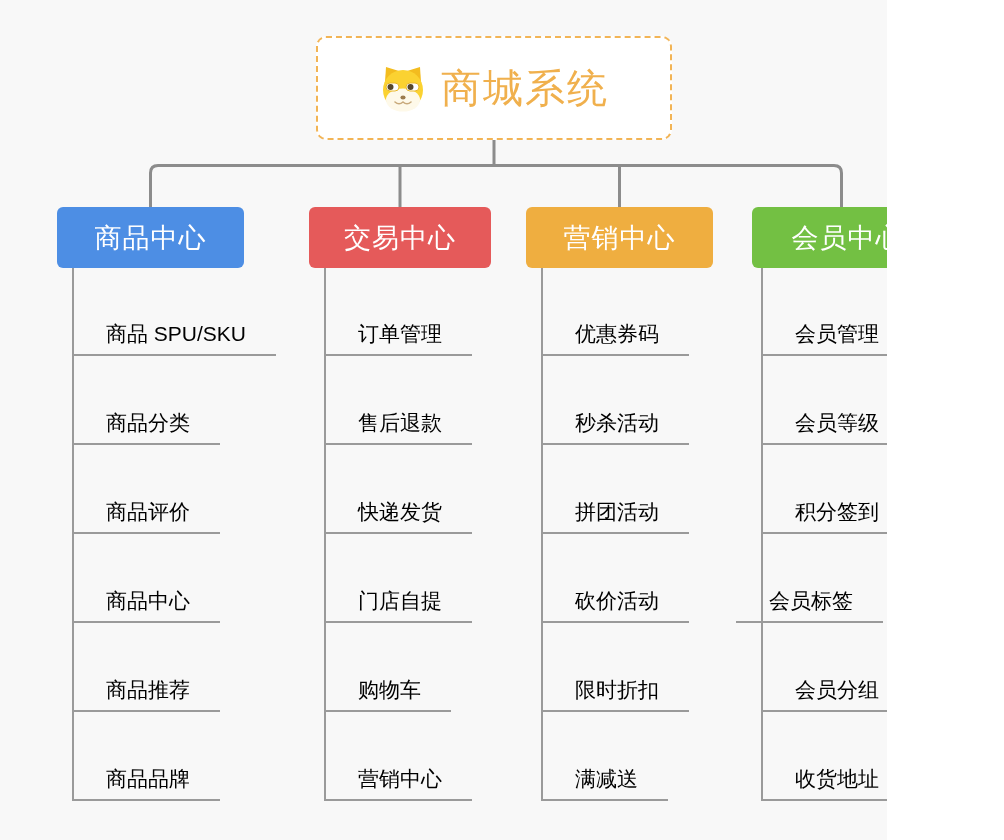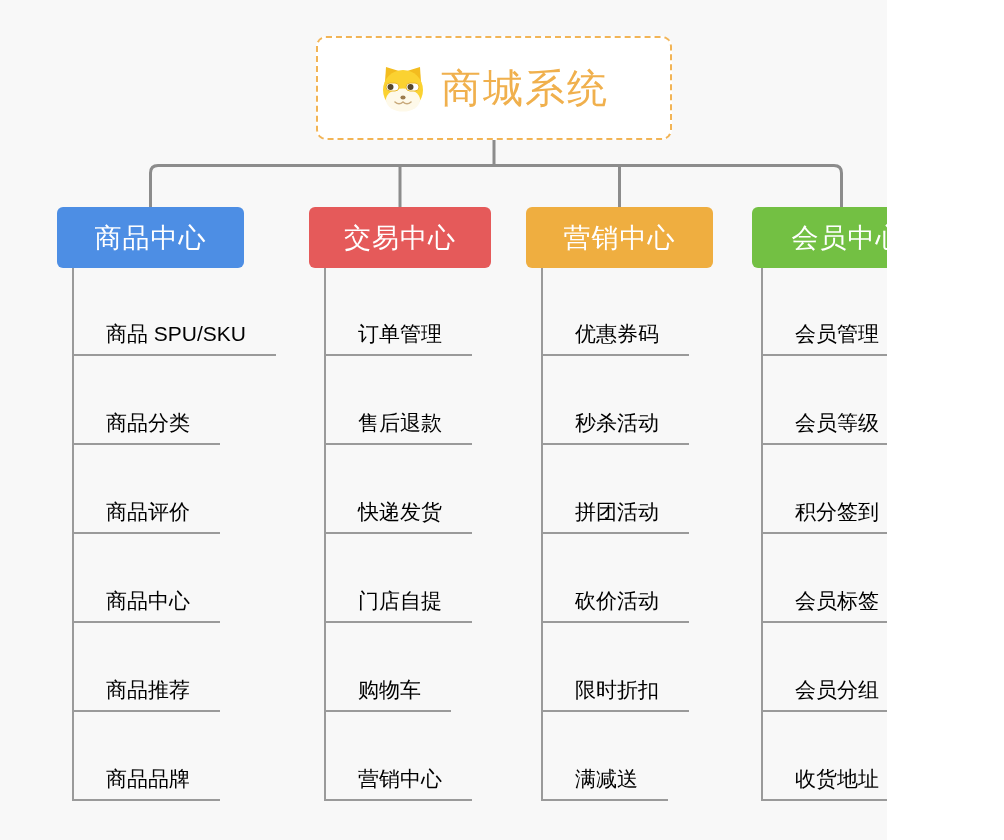--- a/index.html
+++ b/index.html
@@ -113,17 +113,17 @@
   <div class="leaf" style="left:542px;top:320px">优惠券码</div>
   <div class="leaf" style="left:542px;top:409px">秒杀活动</div>
   <div class="leaf" style="left:542px;top:498px">拼团活动</div>
   <div class="leaf" style="left:542px;top:676px">限时折扣</div>
   <div class="leaf" style="left:542px;top:587px">砍价活动</div>
   <div class="leaf" style="left:542px;top:765px">满减送</div>
 
   <div class="leaf" style="left:762px;top:320px">会员管理</div>
   <div class="leaf" style="left:762px;top:409px">会员等级</div>
   <div class="leaf" style="left:762px;top:498px">积分签到</div>
-  <div class="leaf" style="left:762px;top:587px">会员标签</div>
+  <div class="leaf" style="left:736px;top:587px">会员标签</div>
   <div class="leaf" style="left:762px;top:676px">会员分组</div>
   <div class="leaf" style="left:762px;top:765px">收货地址</div>
 
 </div>
 
 </body></html>

